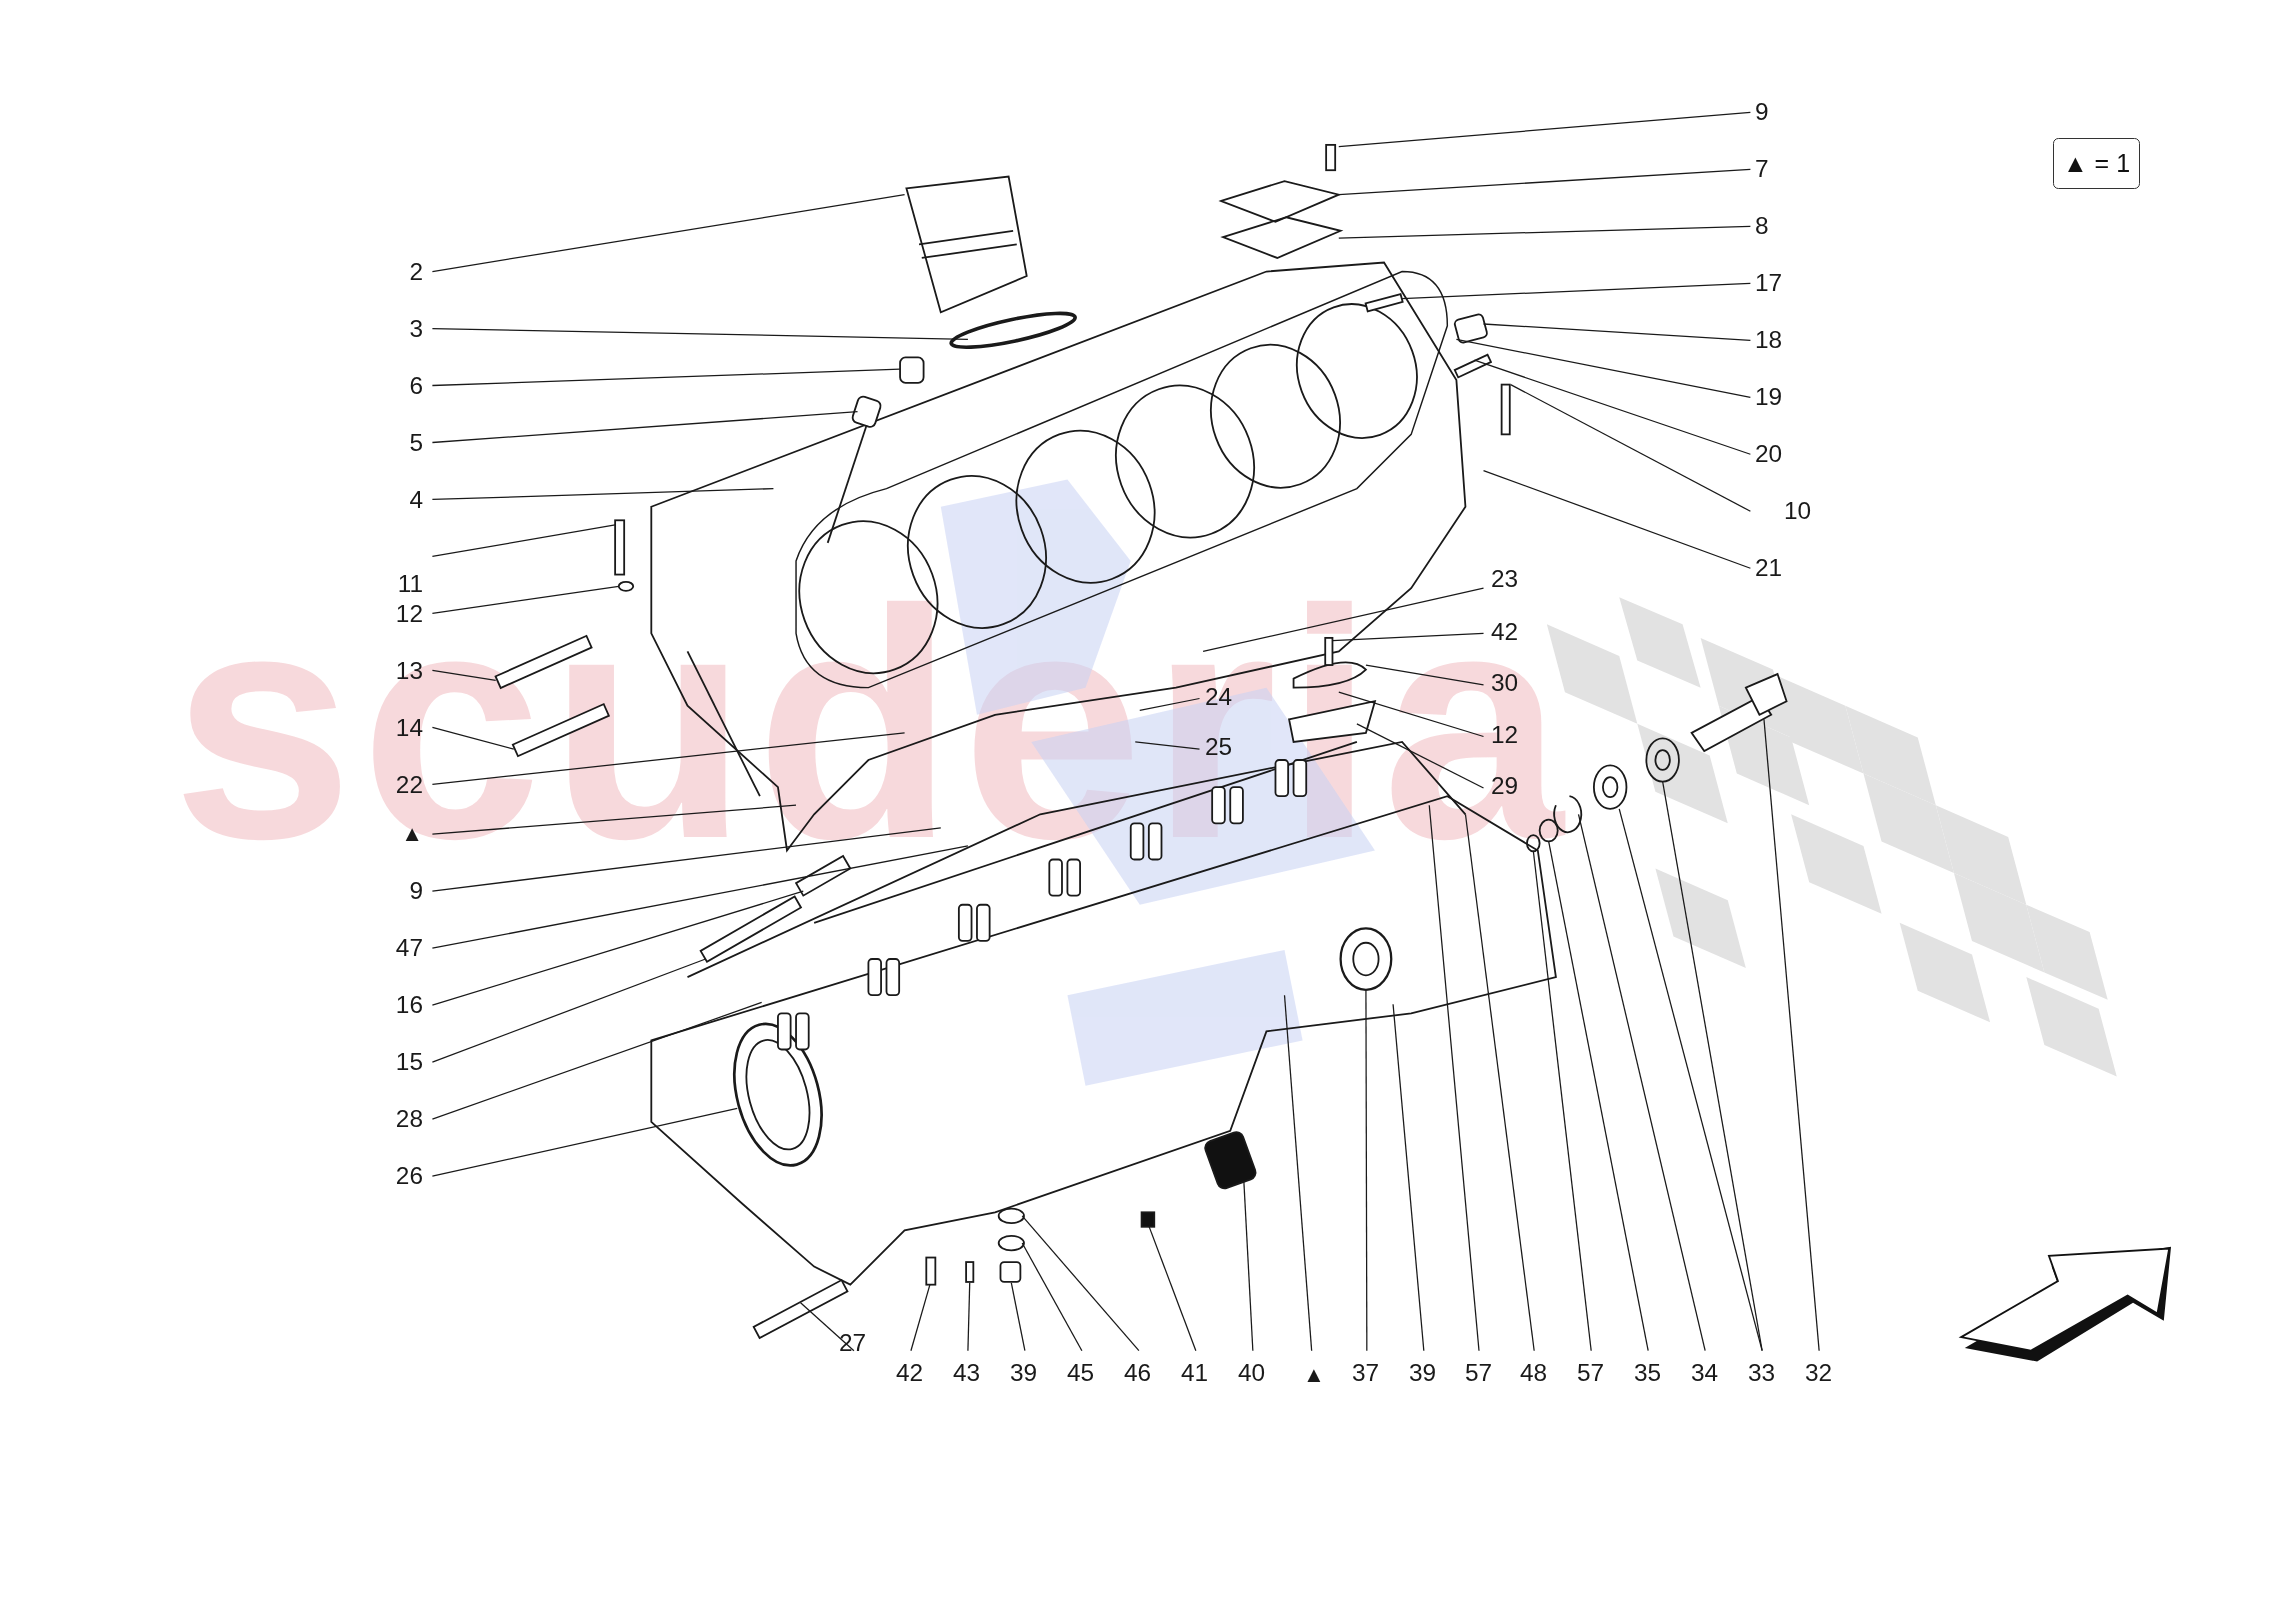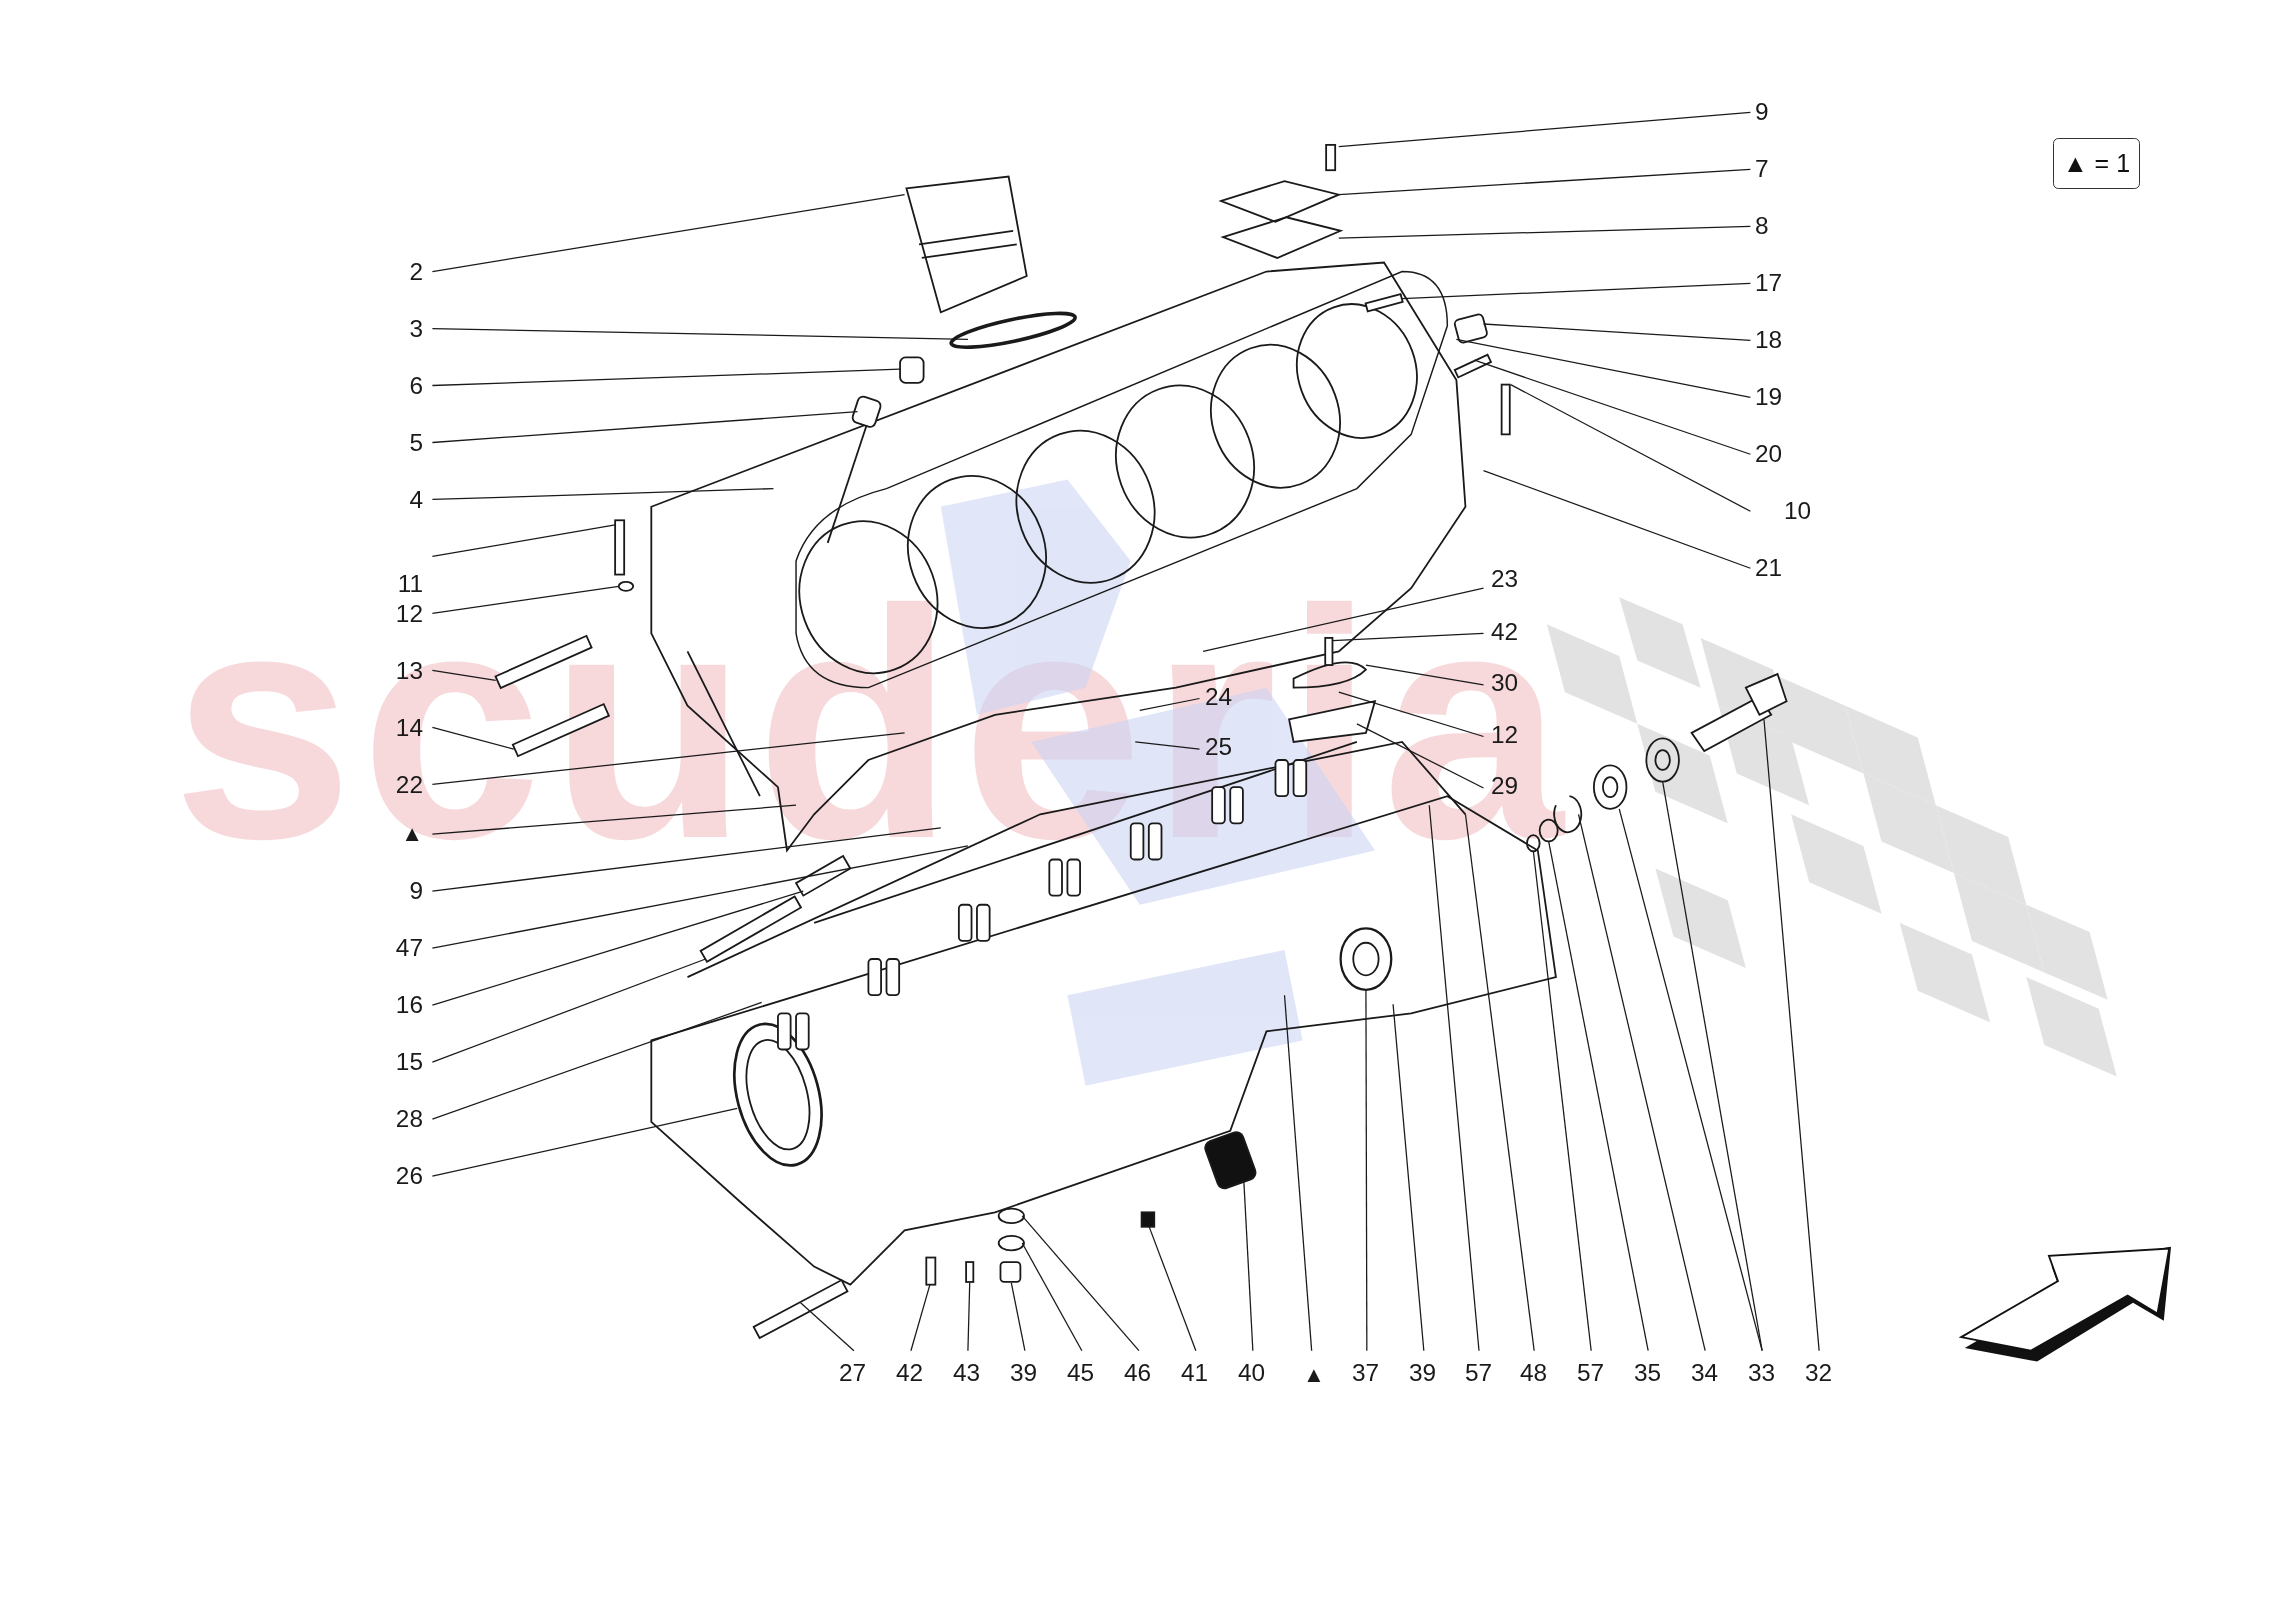--- a/index.html
+++ b/index.html
@@ -254,21 +254,21 @@
     <div class="label" style="left:1491px;top:567px">23</div>
     <div class="label" style="left:1491px;top:620px">42</div>
     <div class="label" style="left:1491px;top:671px">30</div>
     <div class="label" style="left:1491px;top:723px">12</div>
     <div class="label" style="left:1491px;top:774px">29</div>
     <div class="label" style="left:1205px;top:685px">24</div>
     <div class="label" style="left:1205px;top:735px">25</div>
   </div>
 
   <div>
-    <div class="label" style="left:839px;top:1361px">27</div>
+    <div class="label" style="left:839px;top:1331px">27</div>
     <div class="label" style="left:896px;top:1361px">42</div>
     <div class="label" style="left:953px;top:1361px">43</div>
     <div class="label" style="left:1010px;top:1361px">39</div>
     <div class="label" style="left:1067px;top:1361px">45</div>
     <div class="label" style="left:1124px;top:1361px">46</div>
     <div class="label" style="left:1181px;top:1361px">41</div>
     <div class="label" style="left:1238px;top:1361px">40</div>
     <div class="label tri" style="left:1303px;top:1364px">▲</div>
     <div class="label" style="left:1352px;top:1361px">37</div>
     <div class="label" style="left:1409px;top:1361px">39</div>

